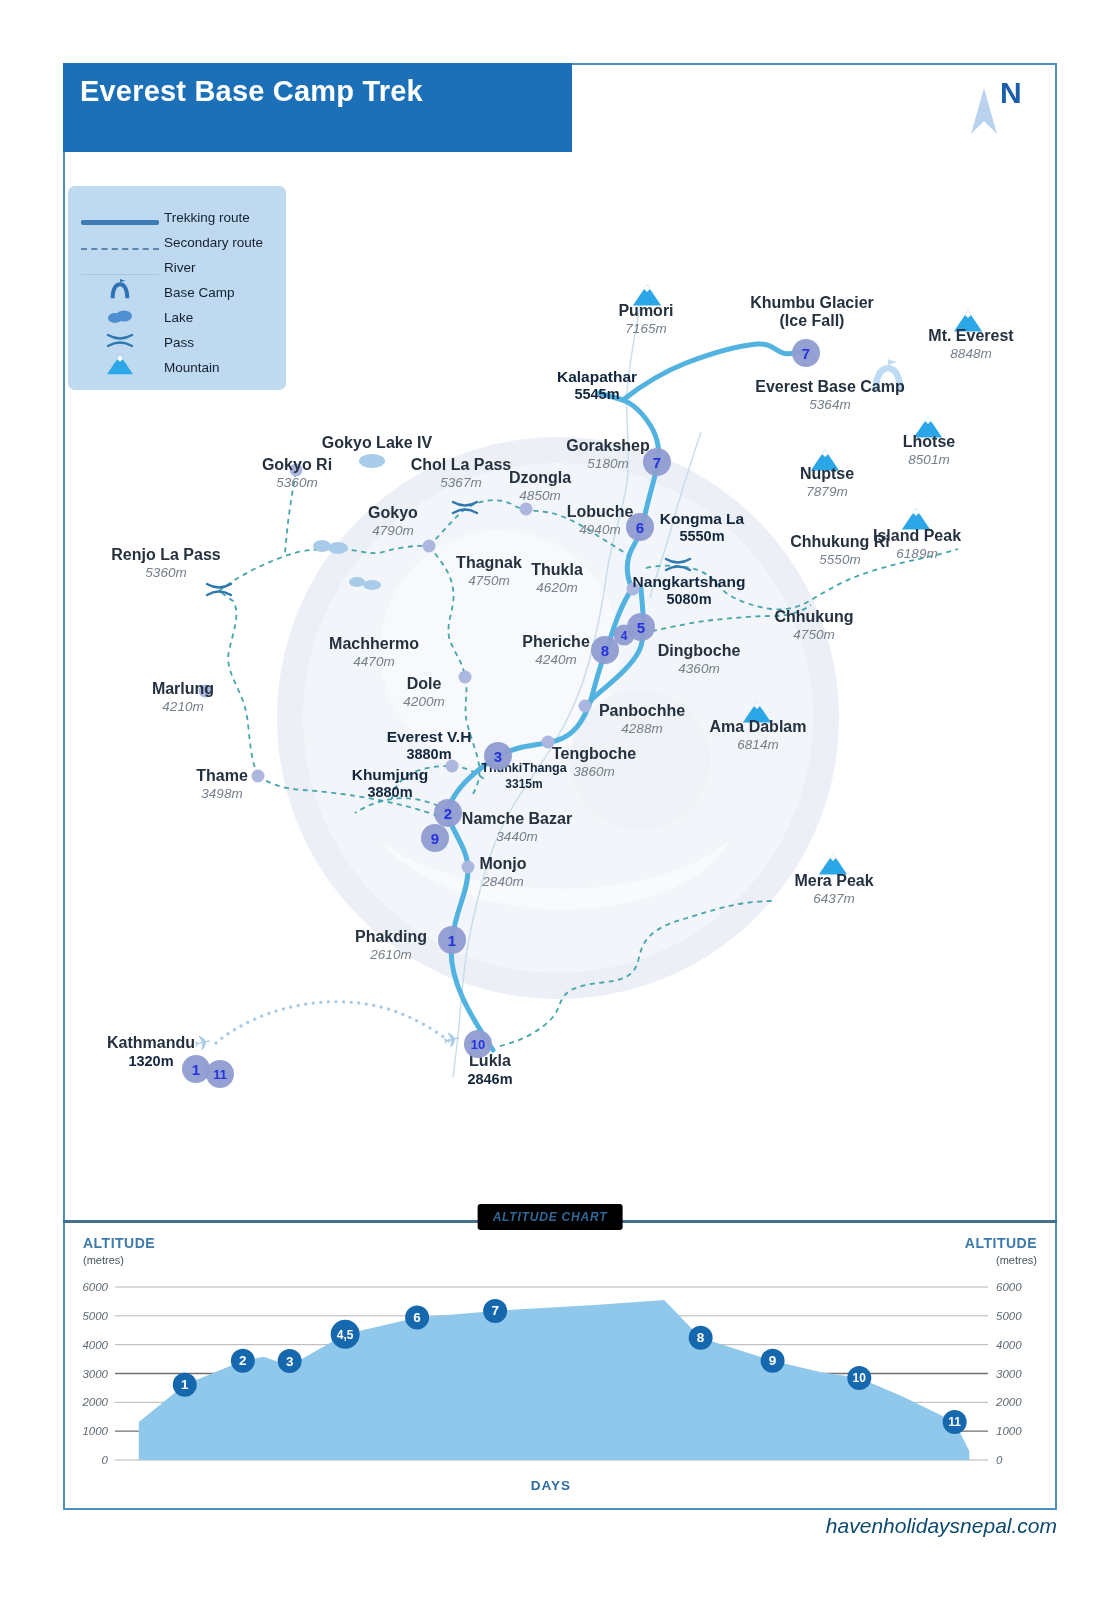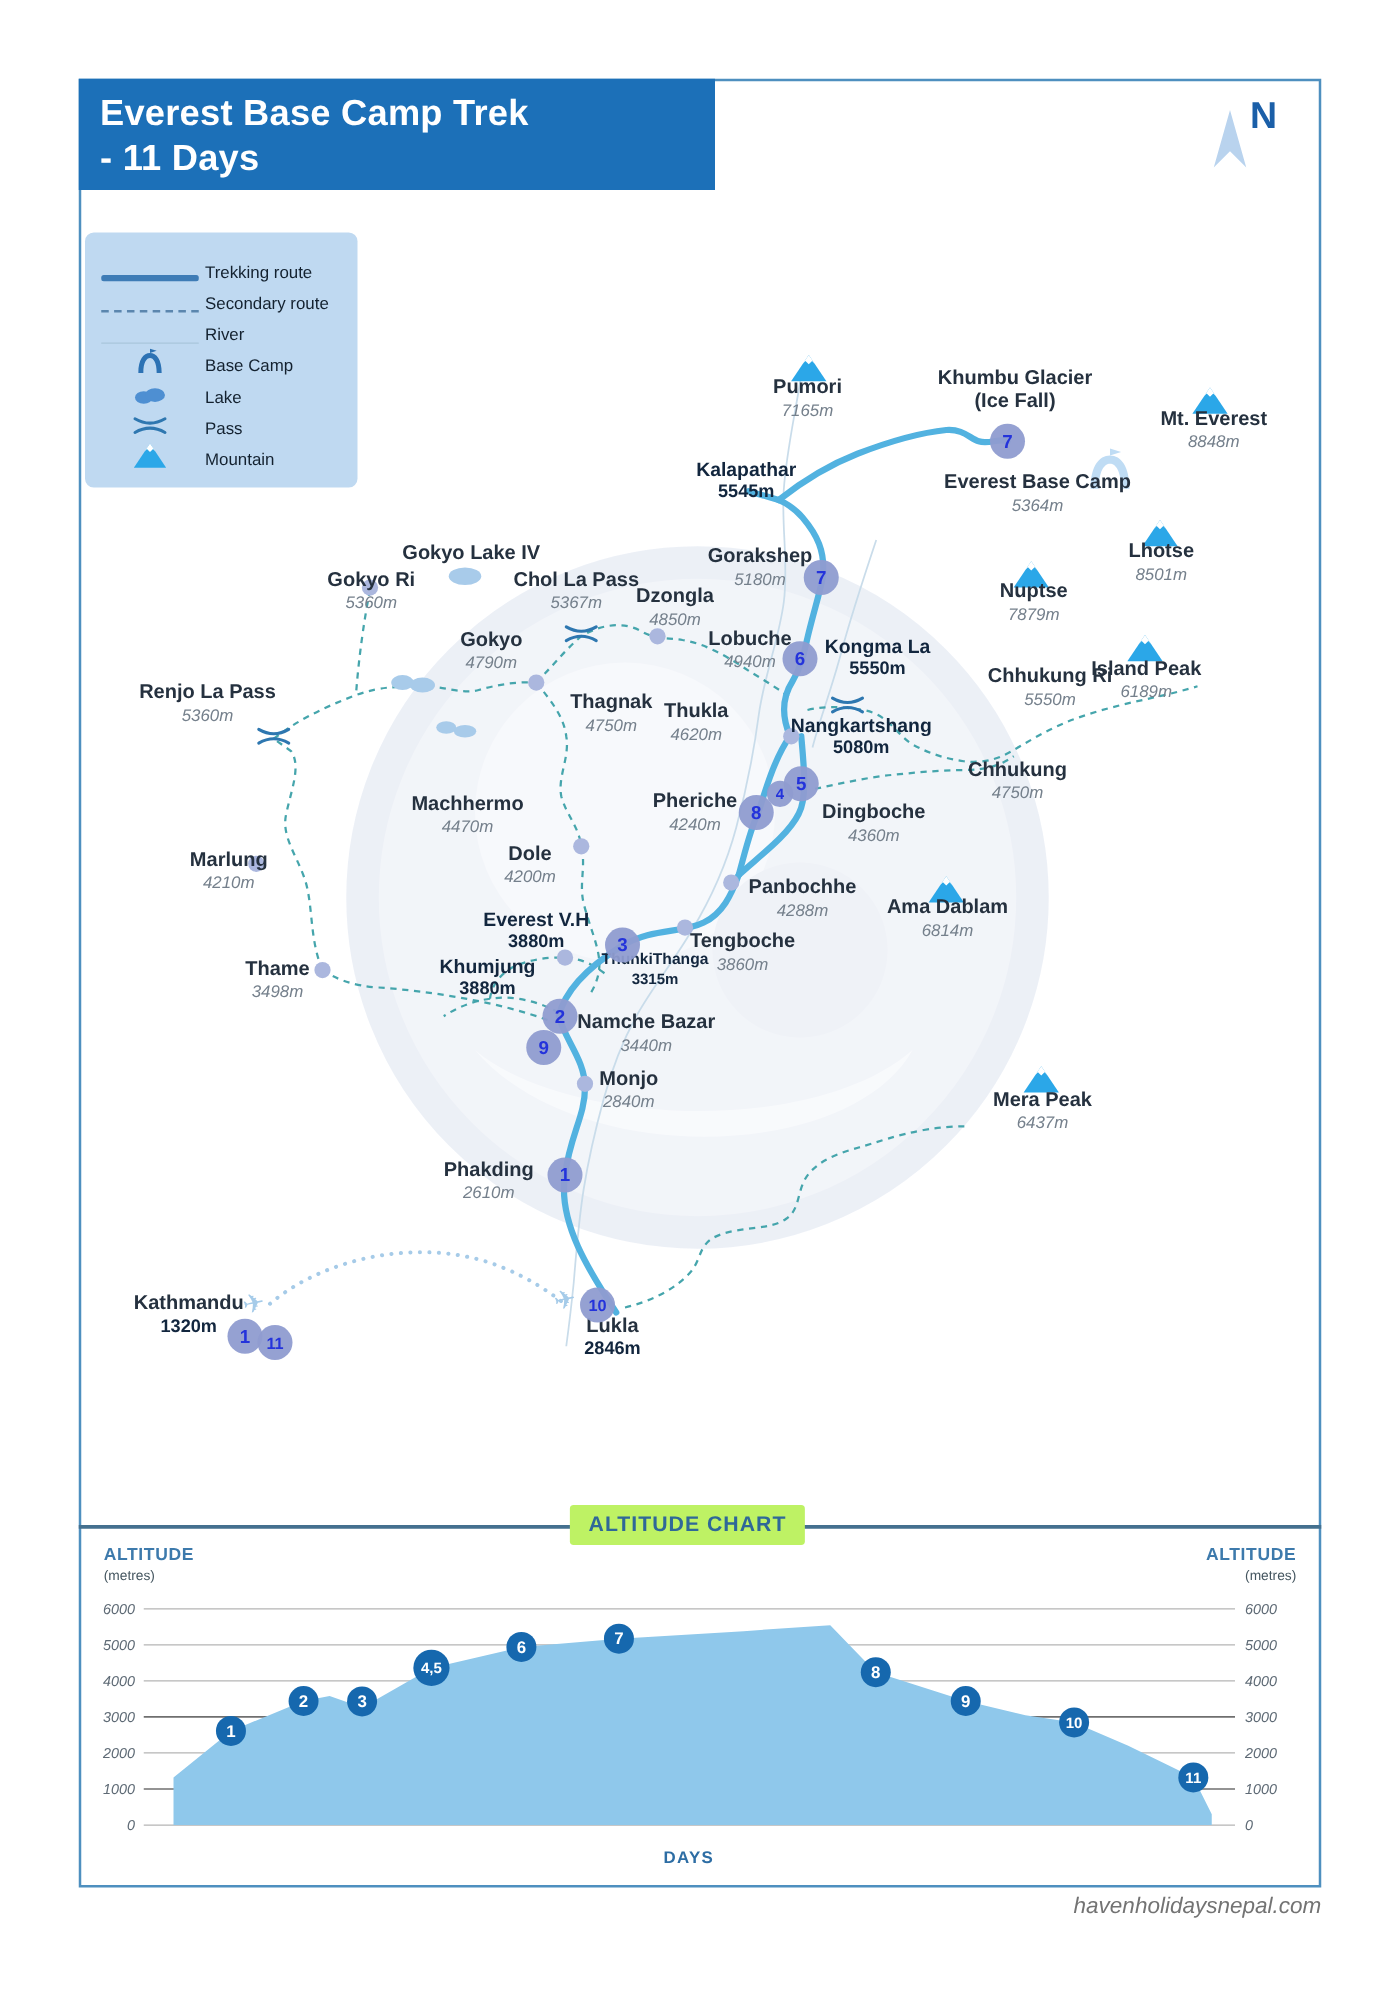--- a/index.html
+++ b/index.html
@@ -46,25 +46,25 @@
          font-family:"DejaVu Sans",sans-serif;font-size:21px;color:#A5CBE9;}
   #map-svg{position:absolute;left:0;top:0;z-index:10;}
   .route-trekking{stroke:#52B2E0;stroke-width:5;stroke-linecap:round;stroke-linejoin:round;}
   .route-secondary{stroke:#3BA0A8;stroke-width:1.8;stroke-dasharray:5 4.5;opacity:.95;}
   .route-river{stroke:#C6DAE9;stroke-width:1.4;opacity:.95;}
   .route-flight{stroke:#A6CBE8;stroke-width:3.2;stroke-dasharray:.1 7.5;stroke-linecap:round;}
   
   #divider{position:absolute;left:63px;top:1220px;width:994px;height:3px;
            background:#44708F;z-index:20;}
   #tab{position:absolute;left:550px;top:1204px;transform:translateX(-50%);
-       background:#bef264;color:#2F6898;font-size:17px;font-weight:600;
-       letter-spacing:.8px;padding:6px 15px;border-radius:3px;z-index:21;}
+       background:#000000;color:#2F6898;font-size:12px;font-weight:600;
+       letter-spacing:.8px;padding:6px 15px;border-radius:3px;z-index:21;font-style:italic;}
   #chart-svg{position:absolute;left:63px;top:1222px;z-index:15;}
   #watermark{position:absolute;left:0;top:1514px;width:1057px;text-align:right;
-             font-size:18px;font-style:italic;color:#737373;z-index:5;}
+             font-size:21px;font-style:italic;color:#0c4a6e;z-index:5;}
 </style>
 </head>
 <body>
 
 <div id="frame"></div>
 
 <svg id="map-svg" width="1120" height="1210" viewBox="0 0 1120 1210">
   <g opacity="0.55">
     <circle cx="558" cy="718" r="268" fill="#E9EDF5"></circle>
     <circle cx="558" cy="718" r="268" fill="none" stroke="#DDE4F0" stroke-width="26"></circle>
@@ -110,21 +110,20 @@
       <circle cx="296" cy="470" r="6.5" fill="#ABB7DE"></circle>
       <circle cx="429" cy="546" r="6.5" fill="#ABB7DE"></circle>
       <circle cx="526" cy="509" r="6.5" fill="#ABB7DE"></circle>
       <circle cx="465" cy="677" r="6.5" fill="#ABB7DE"></circle>
       <circle cx="452" cy="766" r="6.5" fill="#ABB7DE"></circle>
     </g>
 </svg>
 
 <div id="header">
   <div class="t">Everest Base Camp Trek</div>
-  <div class="t">- 11 Days</div>
 </div>
 
 <div id="north">
   <svg width="44" height="60" viewBox="0 0 44 60">
     <polygon points="22,8 9,54 22,41 35,54" fill="#B9D3EE"></polygon>
   </svg>
   <span class="n">N</span>
 </div>
 
 <div id="legend">

